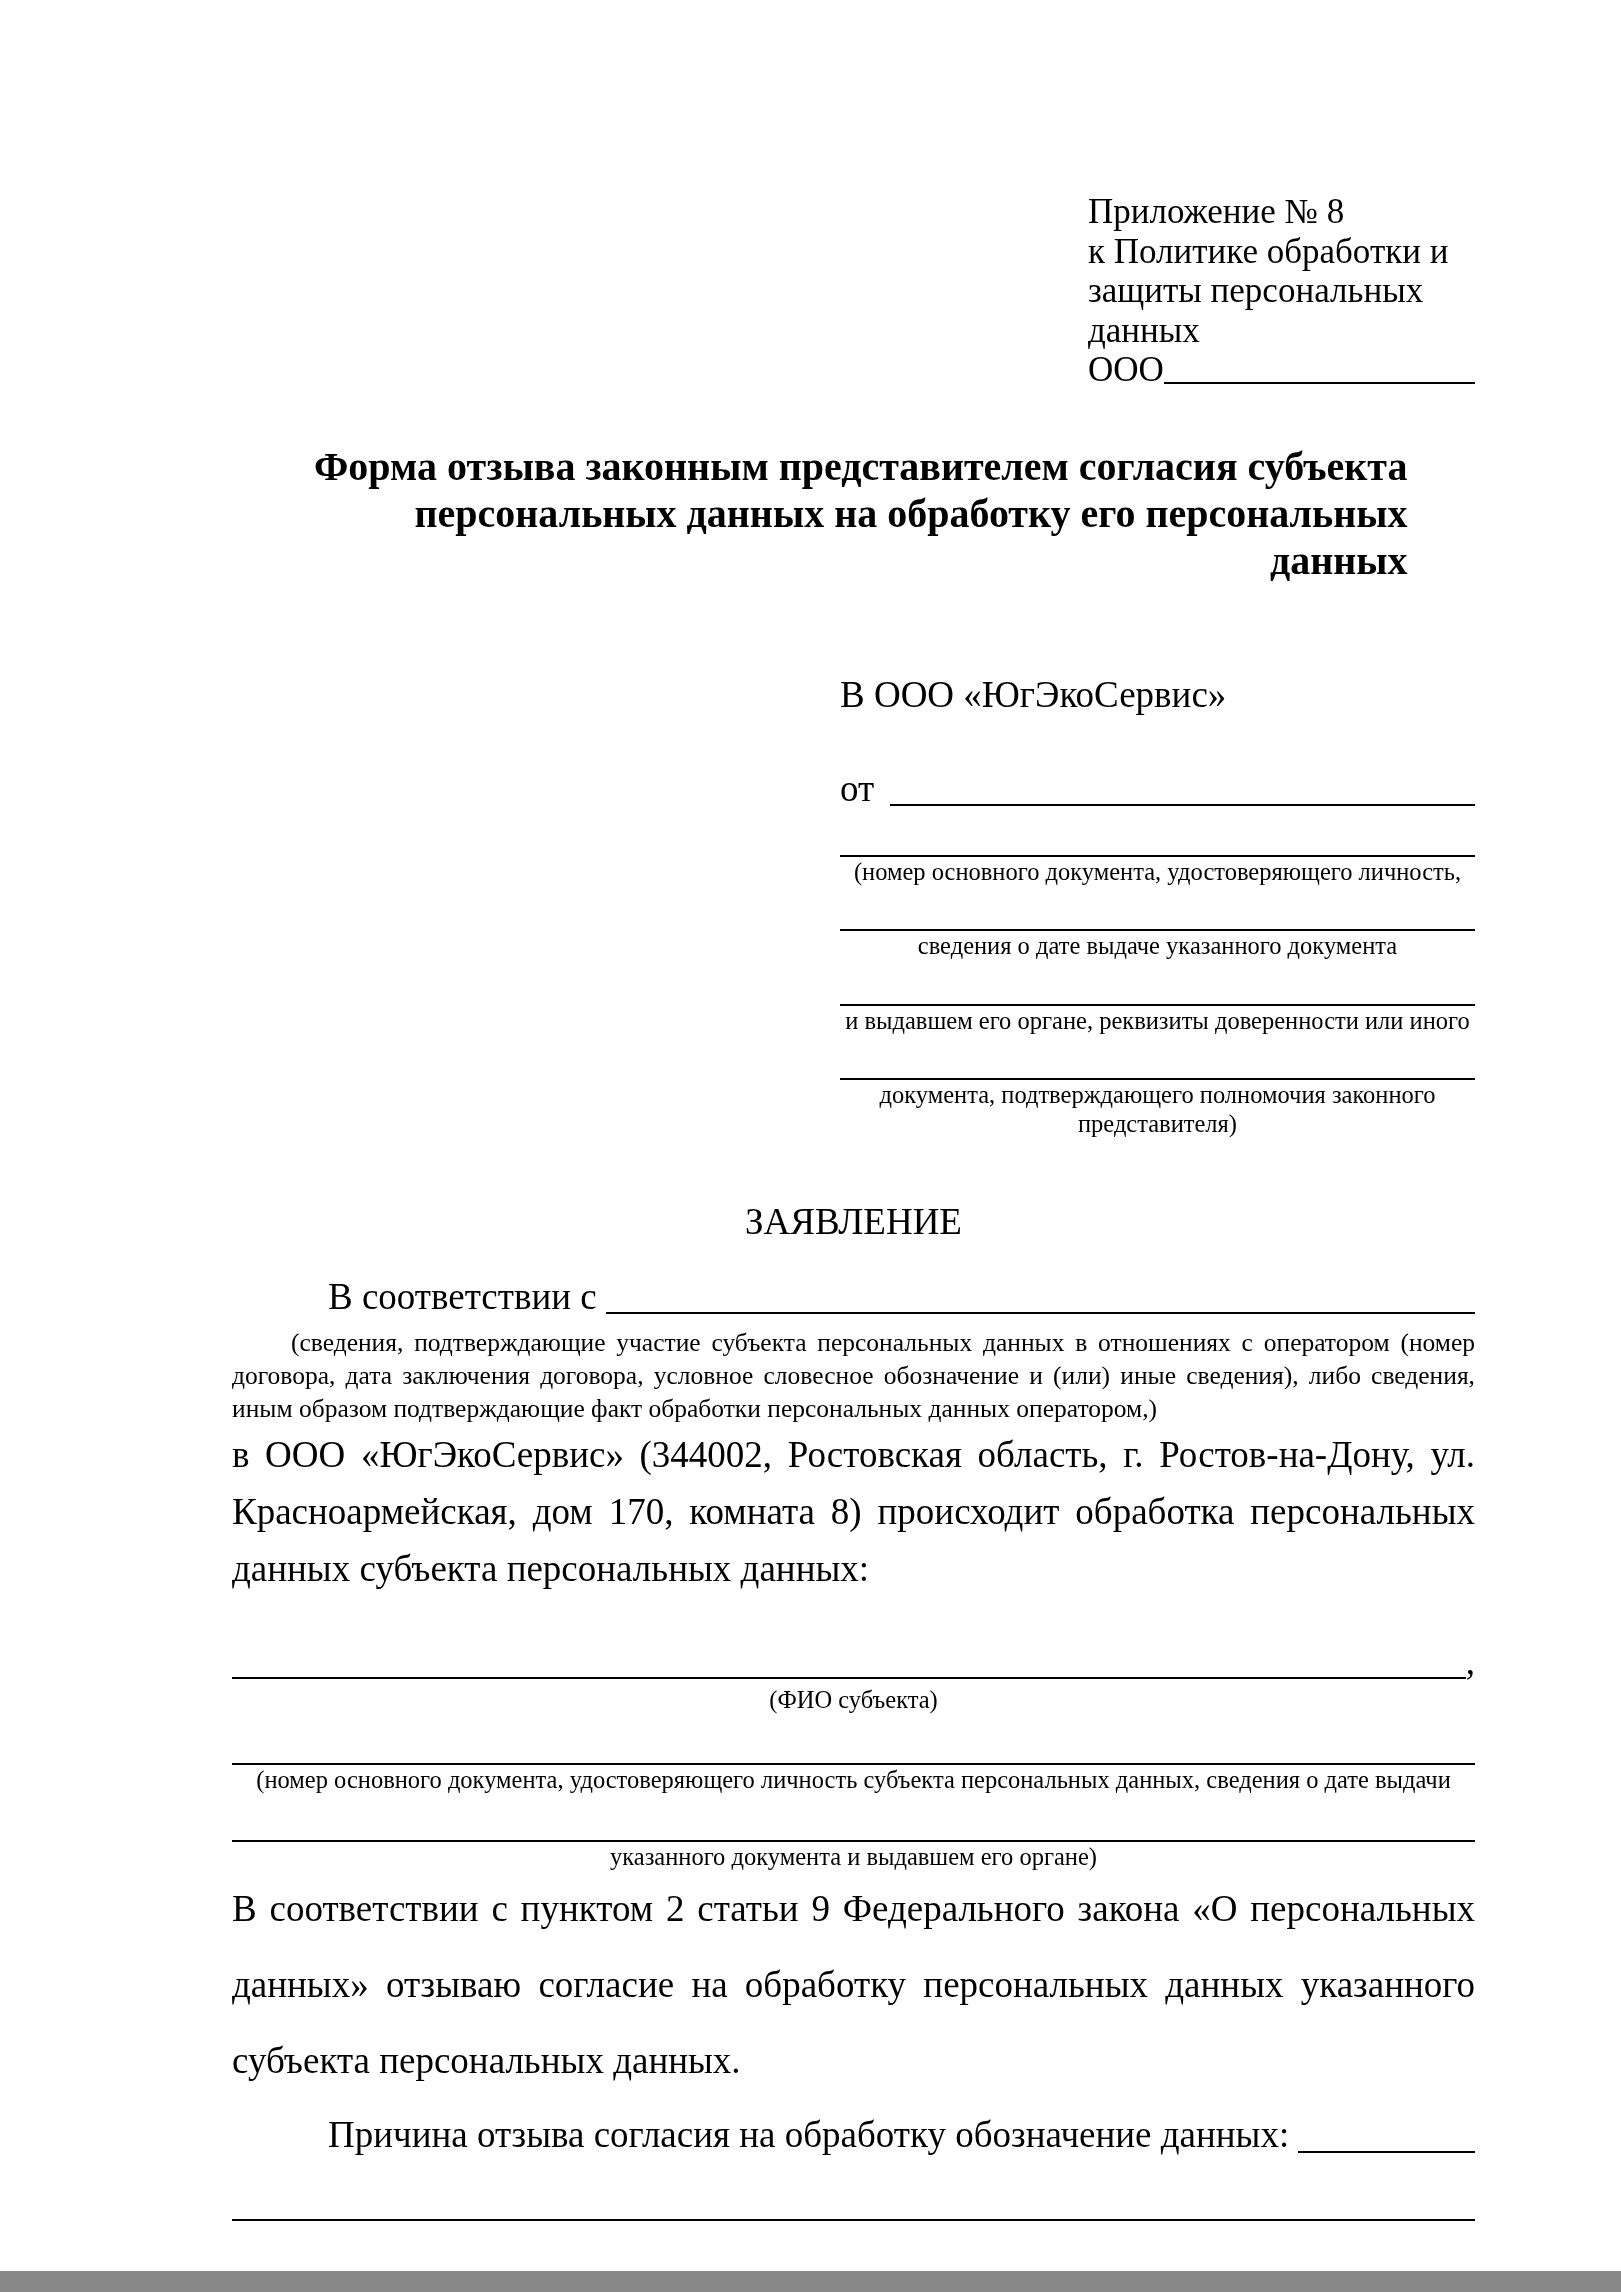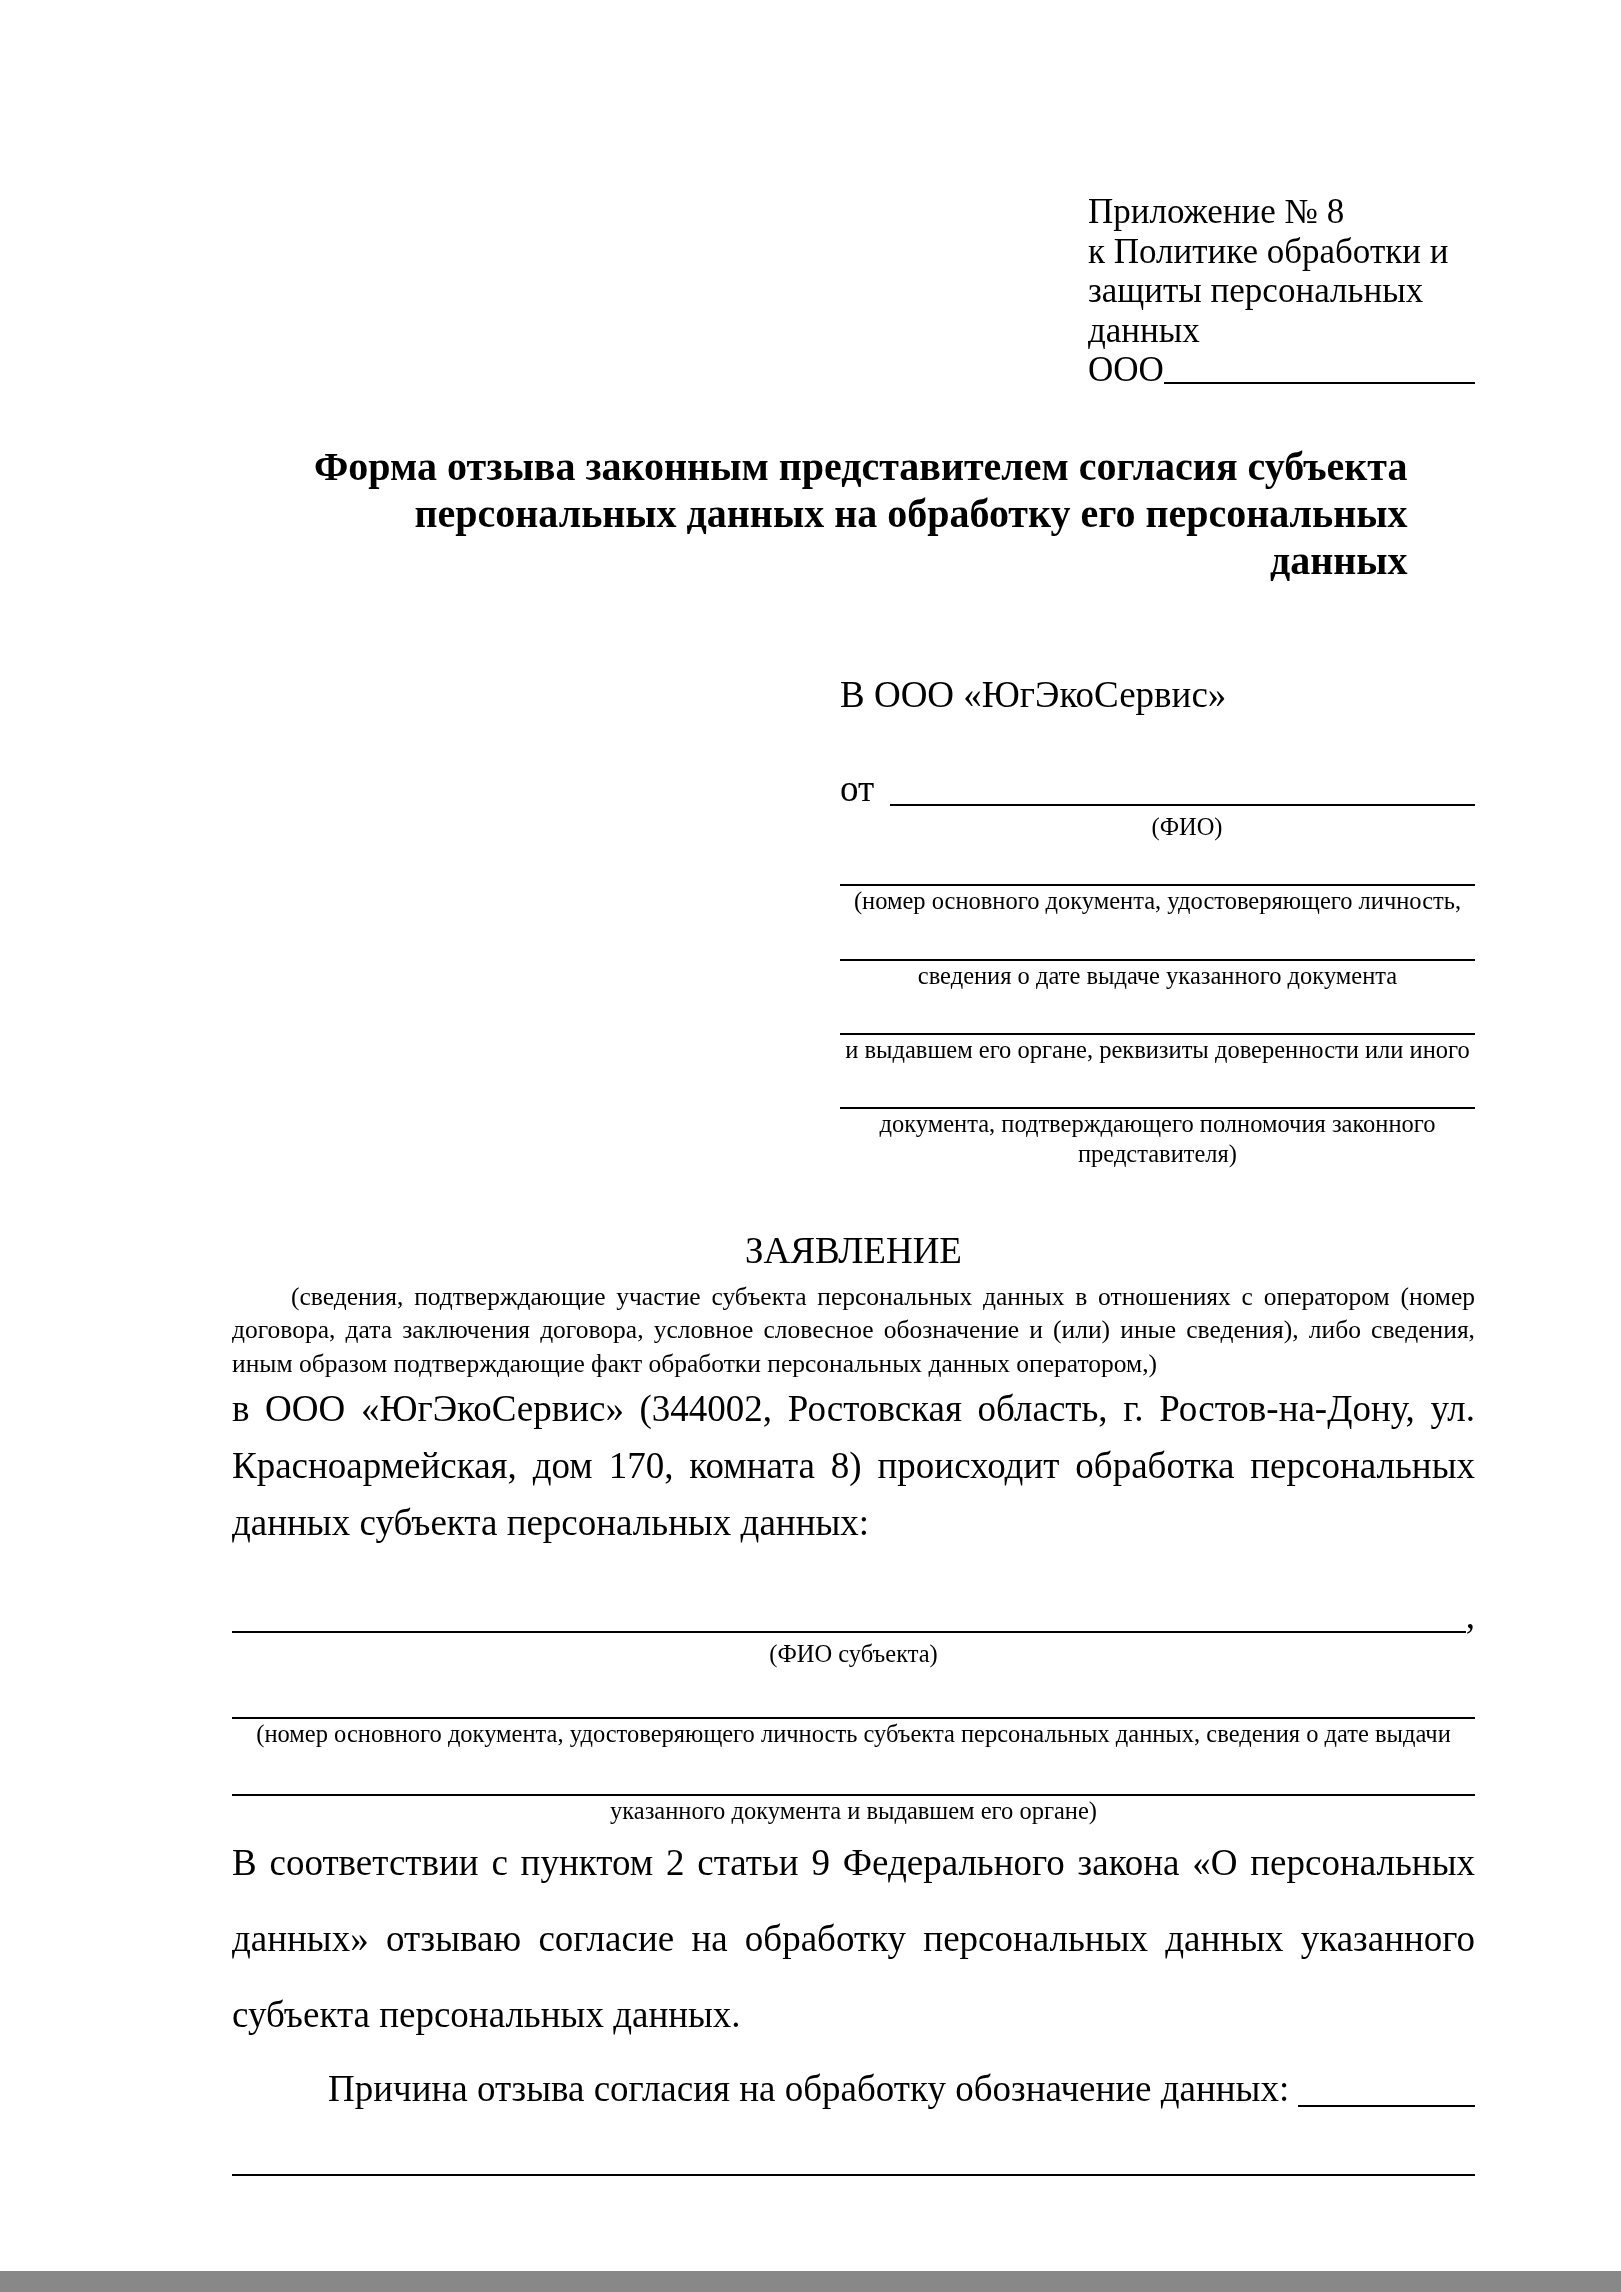--- a/index.html
+++ b/index.html
@@ -96,37 +96,40 @@
 
   <div class="title">Форма отзыва законным представителем согласия субъекта персональных данных на обработку его персональных данных</div>
 
   <div class="addressee">
     <div>В ООО «ЮгЭкоСервис»</div>
 
     <div class="row from-row">
       <span class="from-label">от</span>
       <span class="fill"></span>
     </div>
-    <div class="caption fio-cap">(ФИО)</div>
 
     <div class="addr-line"></div>
     <div class="caption">(номер основного документа, удостоверяющего личность,</div>
 
     <div class="addr-line"></div>
     <div class="caption">сведения о дате выдаче указанного документа</div>
 
     <div class="addr-line"></div>
     <div class="caption">и выдавшем его органе, реквизиты доверенности или иного</div>
 
     <div class="addr-line"></div>
     <div class="caption">документа, подтверждающего полномочия законного представителя)</div>
   </div>
 
   <div class="statement-heading">ЗАЯВЛЕНИЕ</div>
 
+  <div class="row accordance-row">
+    <span><span class="indent-spacer"></span><span>В соответствии с</span>&nbsp;</span>
+    <span class="fill"></span>
+  </div>
 
   <div class="note">(сведения, подтверждающие участие субъекта персональных данных в отношениях с оператором (номер договора, дата заключения договора, условное словесное обозначение и (или) иные сведения), либо сведения, иным образом подтверждающие факт обработки персональных данных оператором,)</div>
 
   <div class="para">в ООО «ЮгЭкоСервис» (344002, Ростовская область, г. Ростов-на-Дону, ул. Красноармейская, дом 170, комната 8) происходит обработка персональных данных субъекта персональных данных:</div>
 
   <div class="row subject-row">
     <span class="fill"></span>
     <span>,</span>
   </div>
   <div class="caption">(ФИО субъекта)</div>

